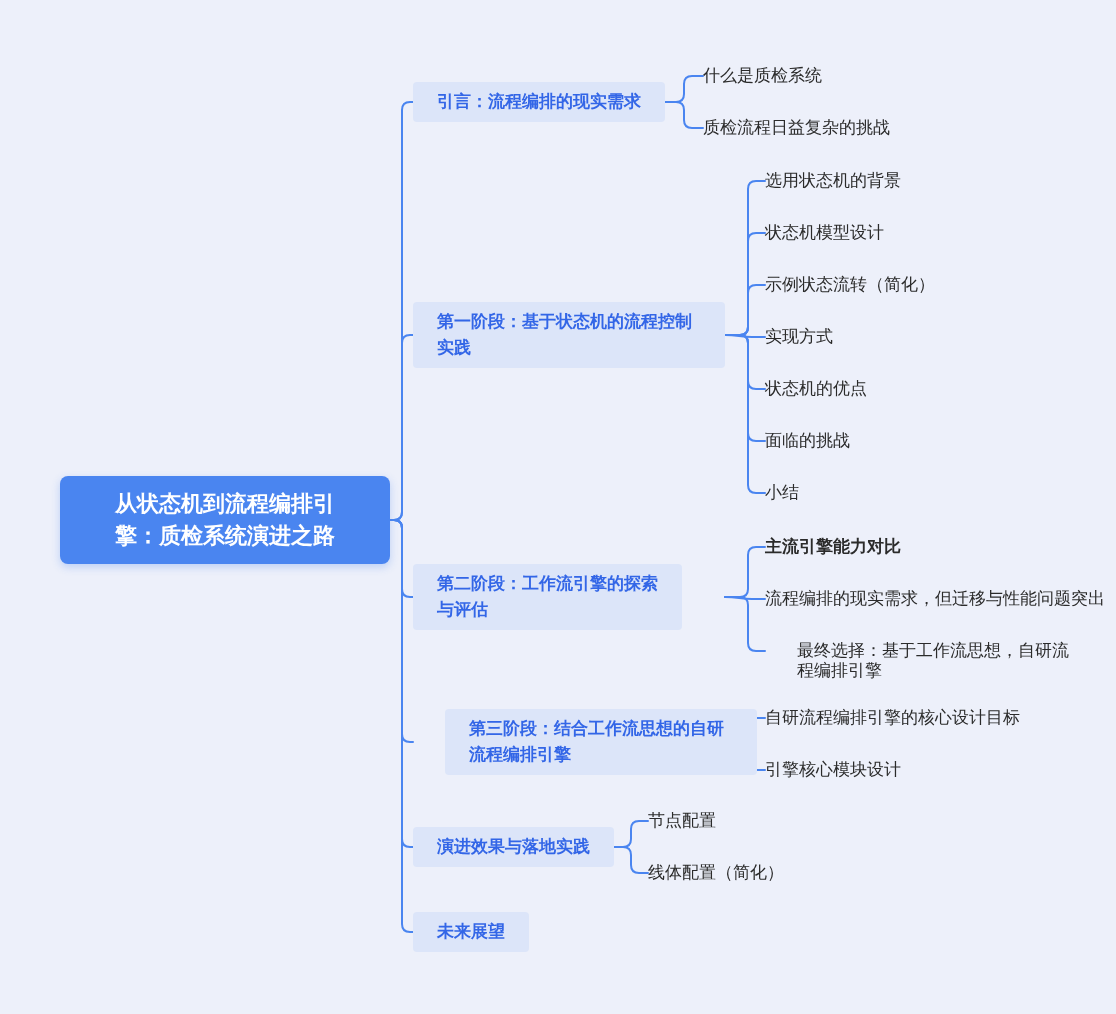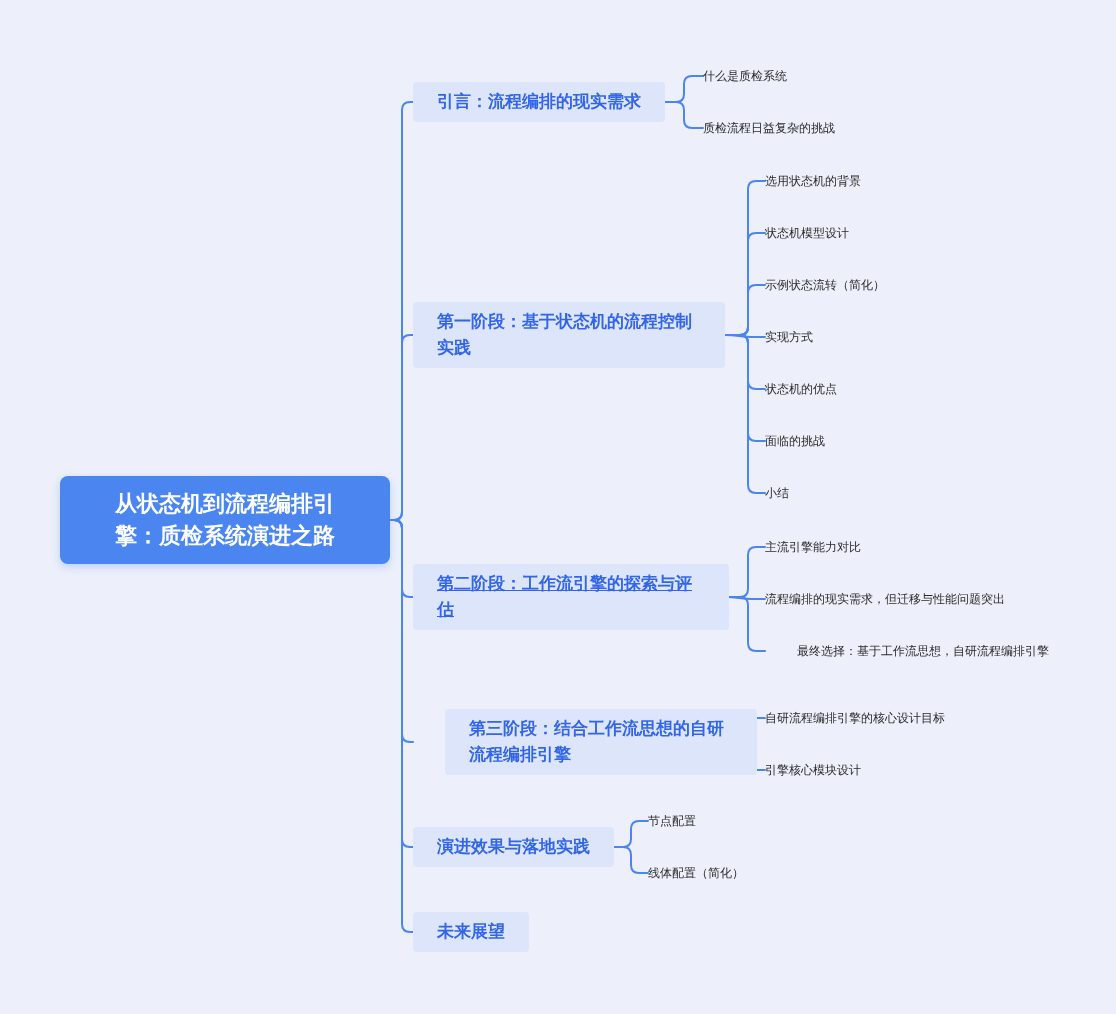--- a/index.html
+++ b/index.html
@@ -40,21 +40,21 @@
     line-height: 26px;
     font-weight: 600;
     border-radius: 4px;
     padding: 7px 24px;
     text-align: left;
     cursor: pointer;
   }
   .nowrap { white-space: nowrap; }
   .leaf-node {
     color: var(--leaf-text, #2b2b2b);
-    font-size: 12px;
+    font-size: 17px;
     line-height: 20px;
     white-space: nowrap;
     cursor: pointer;
   }
   .leaf-node.wrap { white-space: normal; width: 286px; }
 </style>
 </head>
 <body>
 
 <div class="canvas">
@@ -98,22 +98,22 @@
 
   <div class="node branch-node" style="left:413px; top:302px; width:312px;">第一阶段：基于状态机的流程控制实践</div>
   <div class="node leaf-node" style="left:765px; top:171px;font-family:Liberation Serif, serif;">选用状态机的背景</div>
   <div class="node leaf-node" style="left:765px; top:223px;">状态机模型设计</div>
   <div class="node leaf-node" style="left:765px; top:275px;">示例状态流转（简化）</div>
   <div class="node leaf-node" style="left:765px; top:327px;">实现方式</div>
   <div class="node leaf-node" style="left:765px; top:379px;">状态机的优点</div>
   <div class="node leaf-node" style="left:765px; top:431px;">面临的挑战</div>
   <div class="node leaf-node" style="left:765px; top:483px;">小结</div>
 
-  <div class="node branch-node" style="left:413px; top:564px; width:316px;text-decoration:underline;">第二阶段：工作流引擎的探索与评估</div>
-  <div class="node leaf-node" style="left:765px; top:537px;">主流引擎能力对比</div>
+  <div class="node branch-node" style="left:413px; top:564px; width:269px;">第二阶段：工作流引擎的探索与评估</div>
+  <div class="node leaf-node" style="left:765px; top:537px;font-weight:bold;">主流引擎能力对比</div>
   <div class="node leaf-node" style="left:765px; top:589px;">流程编排的现实需求，但迁移与性能问题突出</div>
   <div class="node leaf-node wrap" style="left:765px; top:641px;margin-left:32px;">最终选择：基于工作流思想，自研流程编排引擎</div>
 
   <div class="node branch-node" style="left:413px; top:709px; width:312px;margin-left:32px;">第三阶段：结合工作流思想的自研流程编排引擎</div>
   <div class="node leaf-node" style="left:765px; top:708px;">自研流程编排引擎的核心设计目标</div>
   <div class="node leaf-node" style="left:765px; top:760px;">引擎核心模块设计</div>
 
   <div class="node branch-node nowrap" style="left:413px; top:827px; width:201px;">演进效果与落地实践</div>
   <div class="node leaf-node" style="left:648px; top:811px;">节点配置</div>
   <div class="node leaf-node" style="left:648px; top:863px;">线体配置（简化）</div>

